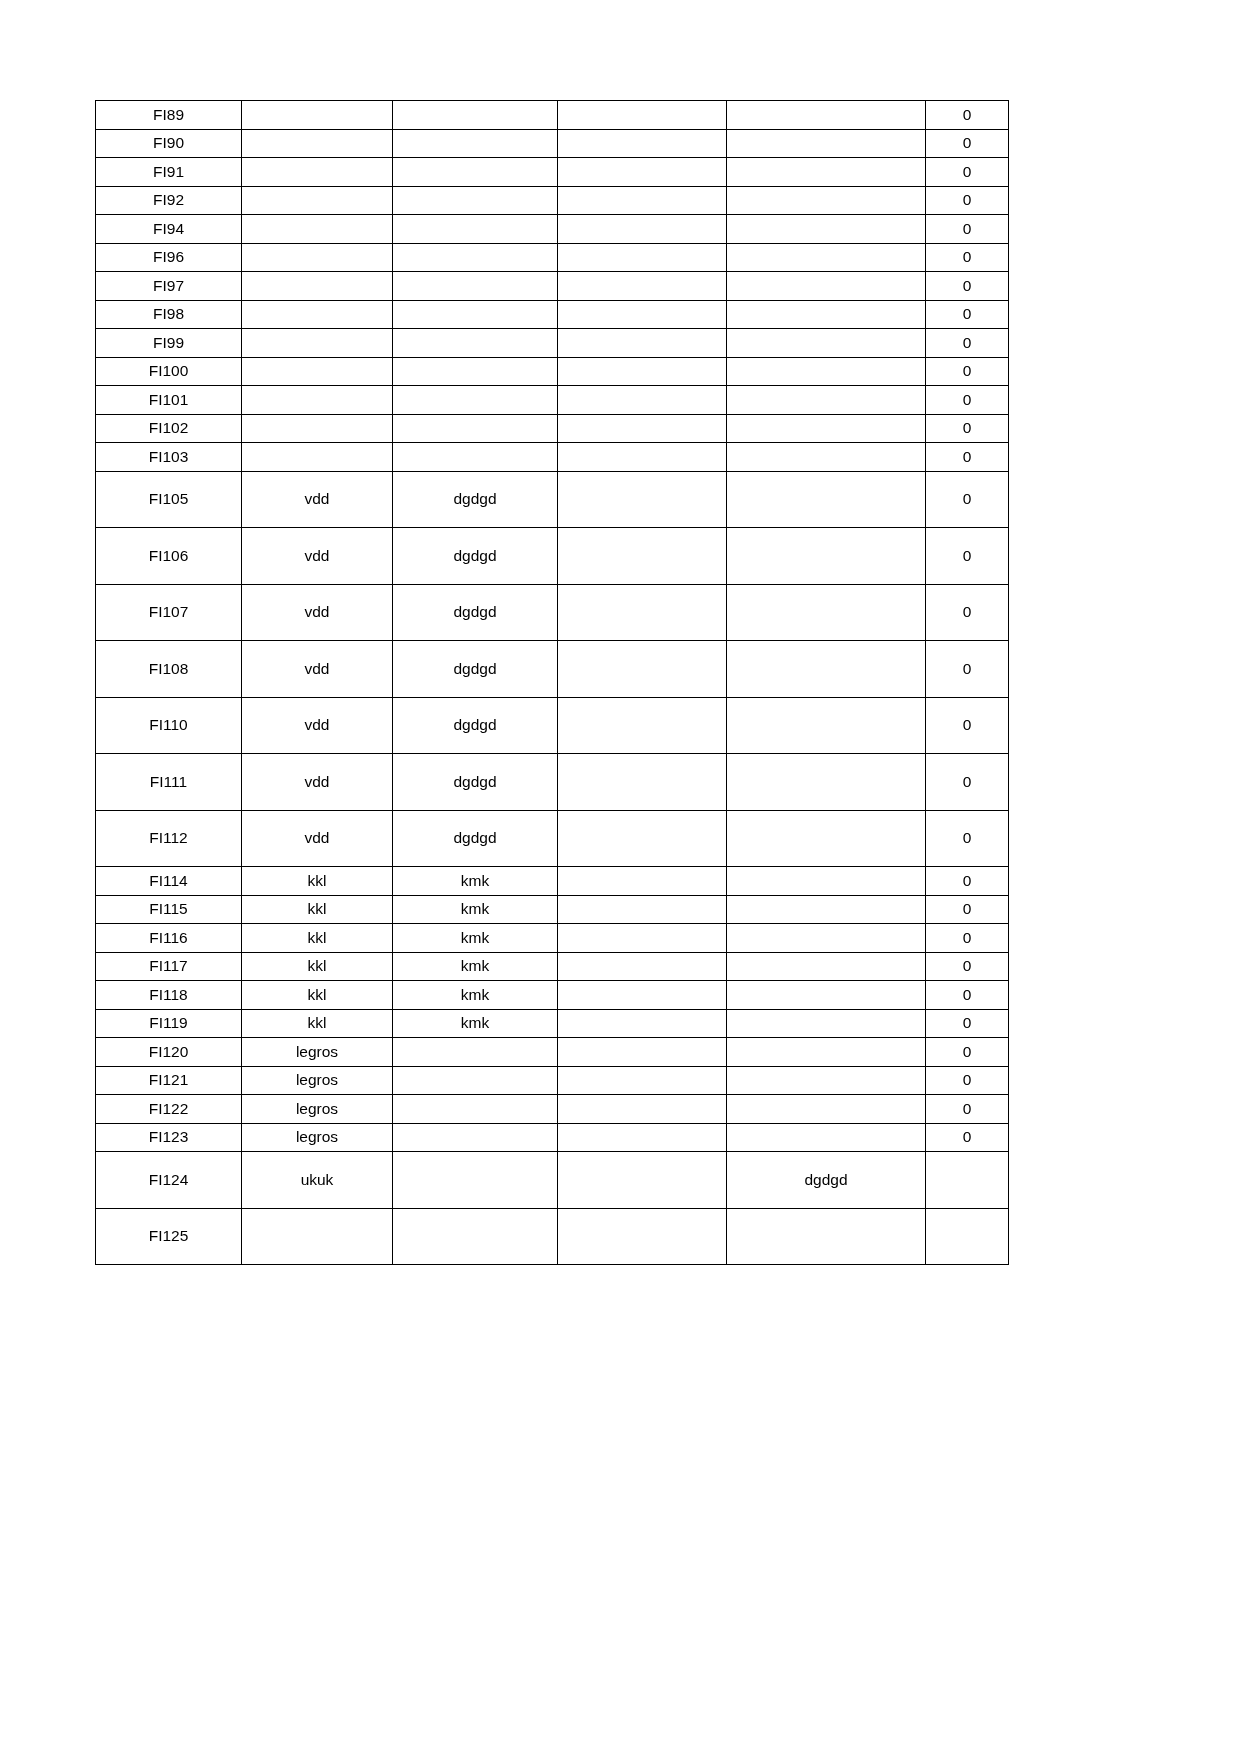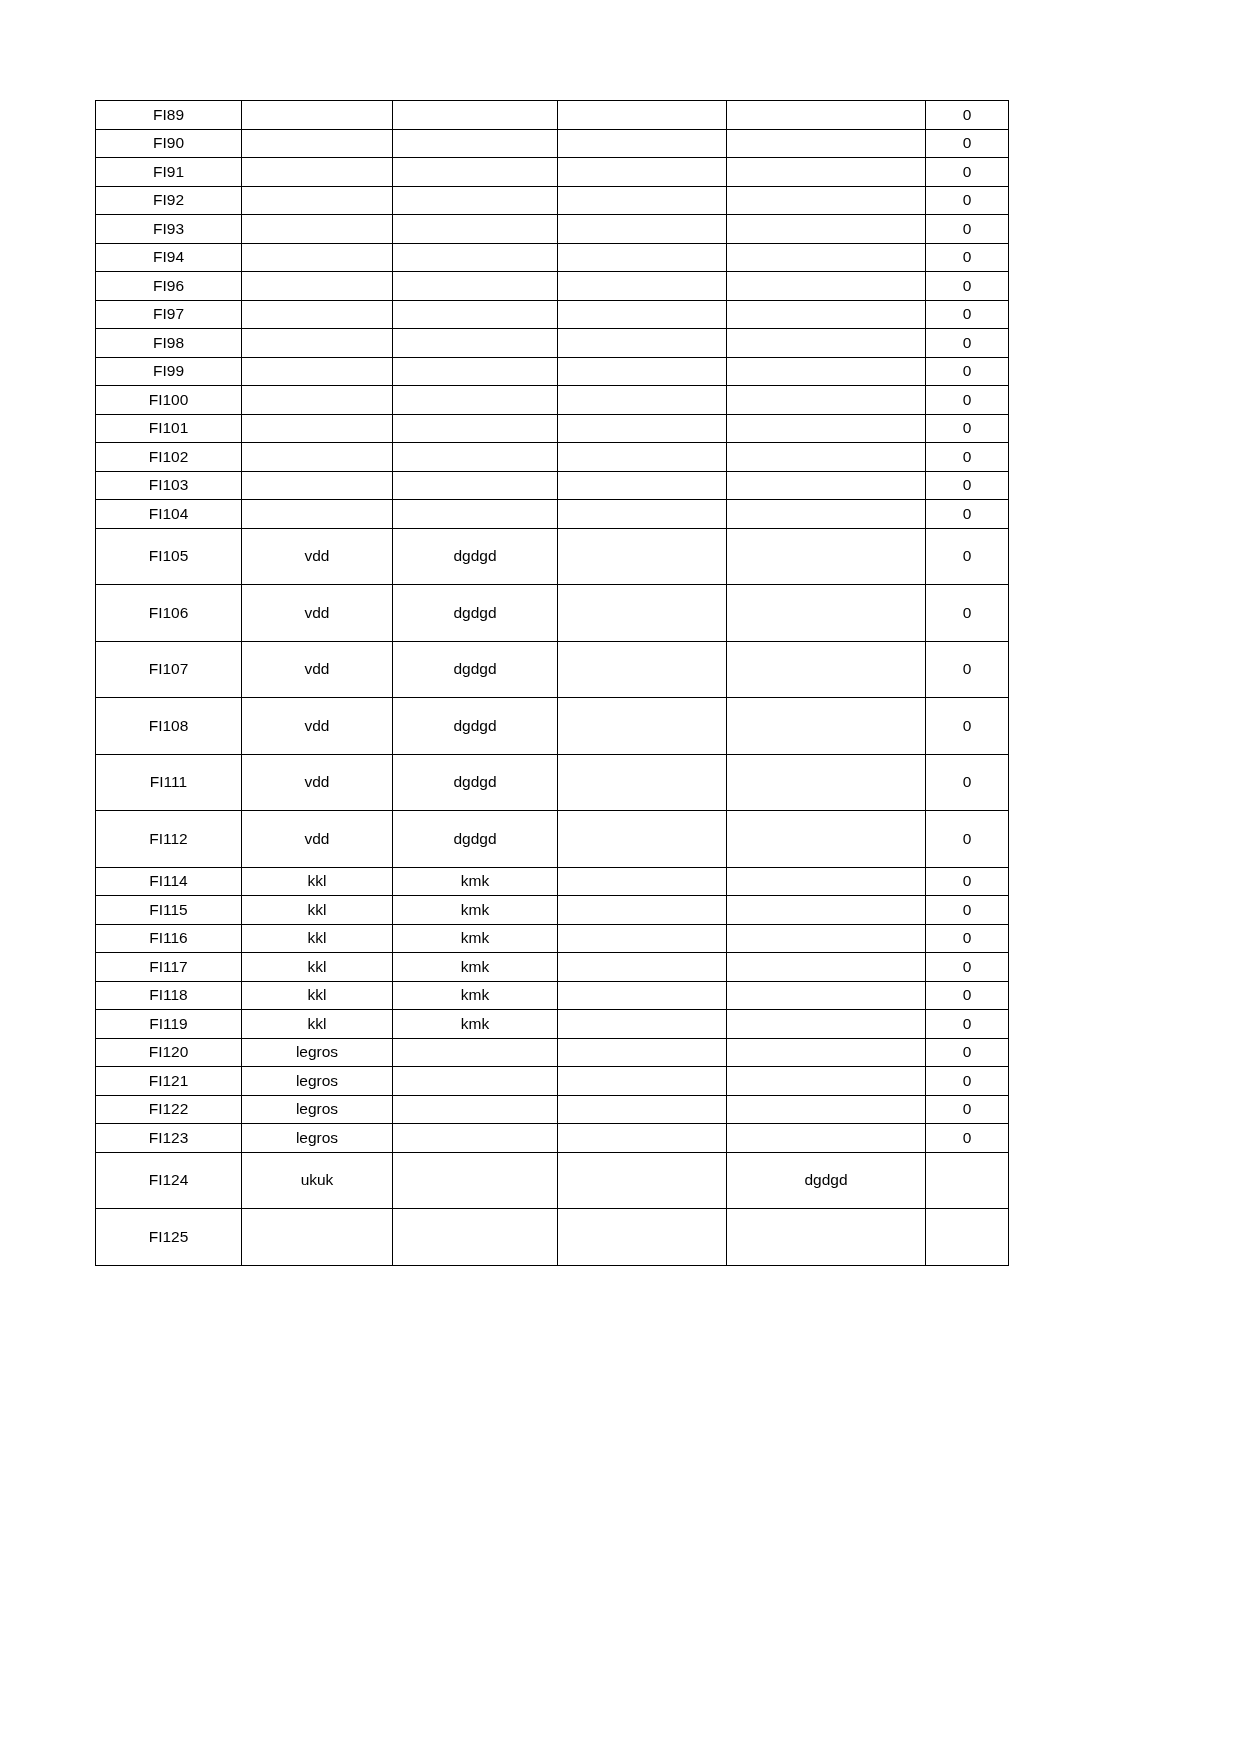--- a/index.html
+++ b/index.html
@@ -154,40 +154,20 @@
             </td>
             <td>
               <span class="cell-text"></span>
             </td>
             <td>
               <span class="cell-text">0</span>
             </td>
           </tr>
           <tr class="row-short">
             <td>
-              <span class="cell-text">FI93</span>
-            </td>
-            <td>
-              <span class="cell-text"></span>
-            </td>
-            <td>
-              <span class="cell-text"></span>
-            </td>
-            <td>
-              <span class="cell-text"></span>
-            </td>
-            <td>
-              <span class="cell-text"></span>
-            </td>
-            <td>
-              <span class="cell-text">0</span>
-            </td>
-          </tr>
-          <tr class="row-short">
-            <td>
               <span class="cell-text">FI94</span>
             </td>
             <td>
               <span class="cell-text"></span>
             </td>
             <td>
               <span class="cell-text"></span>
             </td>
             <td>
               <span class="cell-text"></span>
@@ -352,40 +332,20 @@
             <td>
               <span class="cell-text"></span>
             </td>
             <td>
               <span class="cell-text"></span>
             </td>
             <td>
               <span class="cell-text">0</span>
             </td>
           </tr>
-          <tr class="row-short">
-            <td>
-              <span class="cell-text">FI104</span>
-            </td>
-            <td>
-              <span class="cell-text"></span>
-            </td>
-            <td>
-              <span class="cell-text"></span>
-            </td>
-            <td>
-              <span class="cell-text"></span>
-            </td>
-            <td>
-              <span class="cell-text"></span>
-            </td>
-            <td>
-              <span class="cell-text">0</span>
-            </td>
-          </tr>
           <tr class="row-tall">
             <td>
               <span class="cell-text">FI105</span>
             </td>
             <td>
               <span class="cell-text">vdd</span>
             </td>
             <td>
               <span class="cell-text">dgdgd</span>
             </td>
@@ -435,20 +395,40 @@
             <td>
               <span class="cell-text"></span>
             </td>
             <td>
               <span class="cell-text">0</span>
             </td>
           </tr>
           <tr class="row-tall">
             <td>
               <span class="cell-text">FI108</span>
+            </td>
+            <td>
+              <span class="cell-text">vdd</span>
+            </td>
+            <td>
+              <span class="cell-text">dgdgd</span>
+            </td>
+            <td>
+              <span class="cell-text"></span>
+            </td>
+            <td>
+              <span class="cell-text"></span>
+            </td>
+            <td>
+              <span class="cell-text">0</span>
+            </td>
+          </tr>
+          <tr class="row-tall">
+            <td>
+              <span class="cell-text">FI110</span>
             </td>
             <td>
               <span class="cell-text">vdd</span>
             </td>
             <td>
               <span class="cell-text">dgdgd</span>
             </td>
             <td>
               <span class="cell-text"></span>
             </td>

